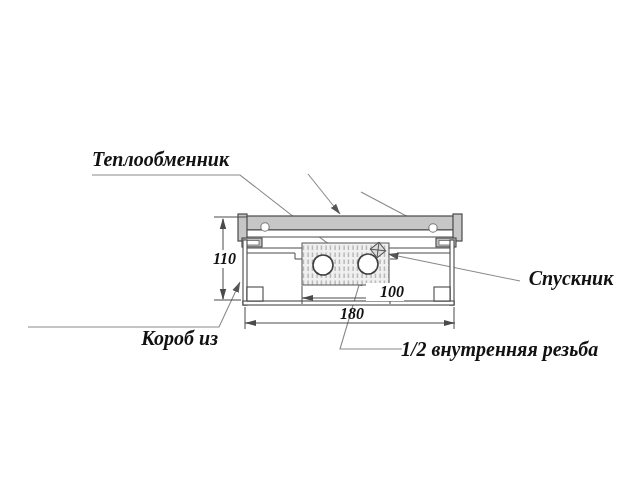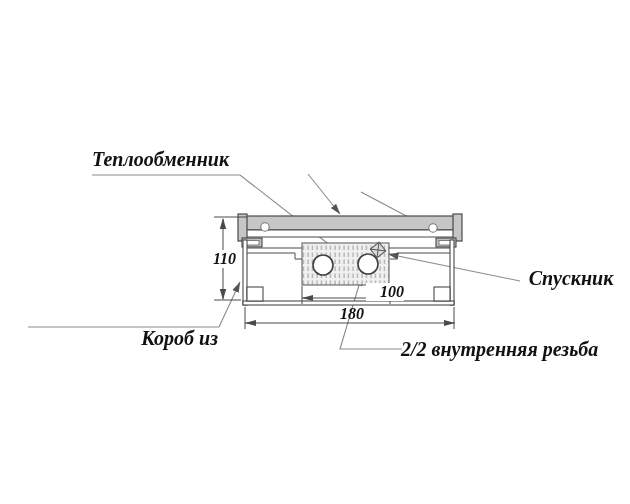--- a/index.html
+++ b/index.html
@@ -115,21 +115,21 @@
 
 
   <div class="lbl" style="left:519px;top:266px;width:104px;text-align:center;line-height:24px;white-space:normal;">
     <div>Спускник</div>
   </div>
 
   <div class="lbl" style="left:16px;top:304px;width:202px;text-align:right;line-height:23px;white-space:normal;margin-top:23px;">
     <div>Короб из</div>
   </div>
 
-  <div class="lbl" style="left:401px;top:338px;">2/2 внутренняя резьба</div>
+  <div class="lbl" style="left:401px;top:338px;">1/2 внутренняя резьба</div>
 
   <div class="dim bg" style="left:200px;top:250px;width:36px;">110</div>
 
   <div class="dim bg" style="left:328px;top:283px;width:38px;margin-left:38px;">100</div>
 
   <div class="dim" style="left:326px;top:305px;width:38px;">180</div>
 
 </div>
 
 </body></html>

